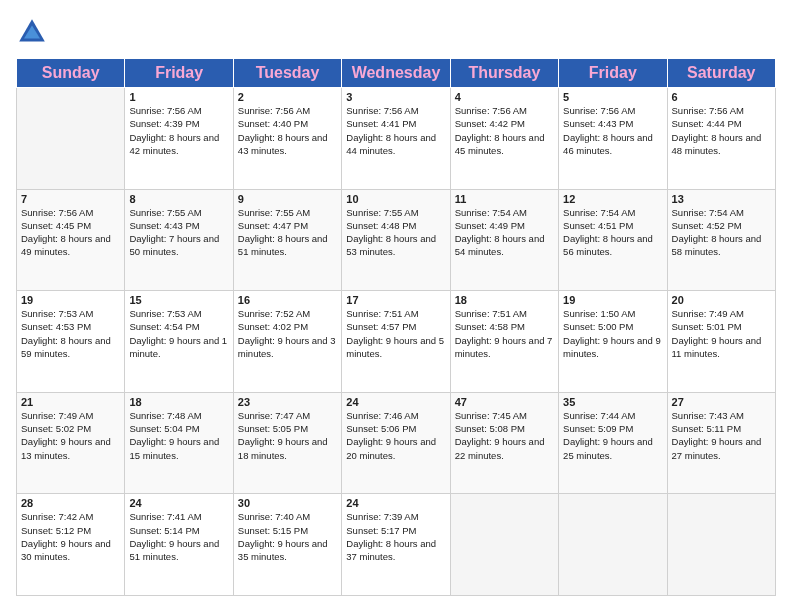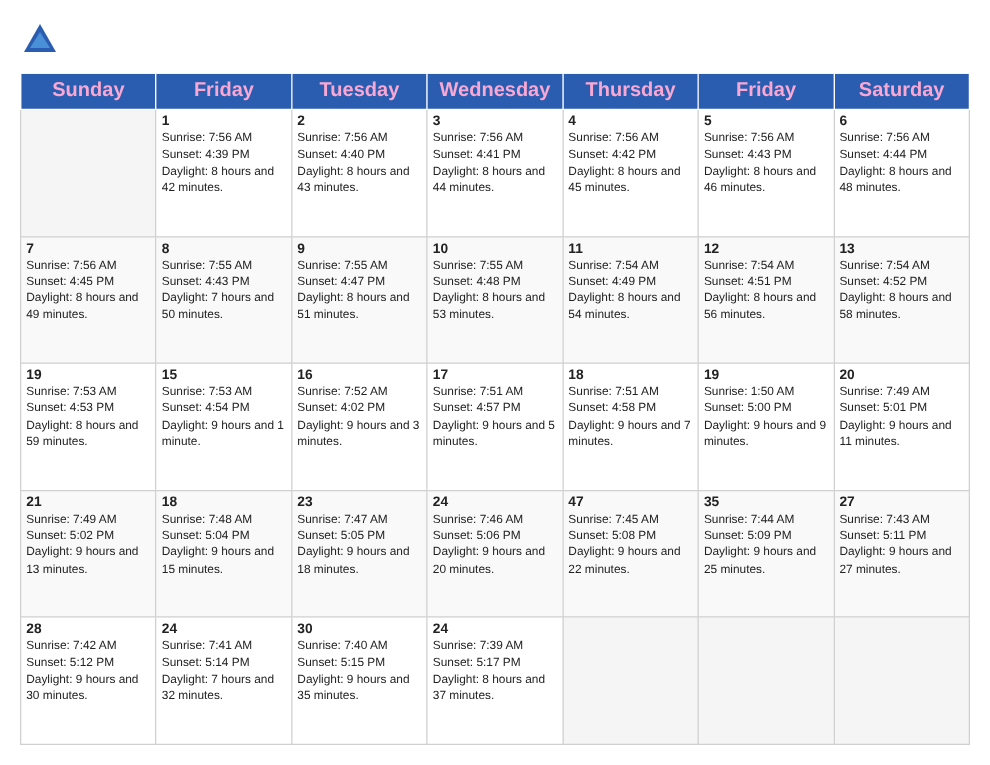--- a/index.html
+++ b/index.html
@@ -362,21 +362,21 @@
           <span>Sunrise: 7:42 AM</span><br>
           <span>Sunset: 5:12 PM</span><br>
           <span>Daylight: 9 hours and 30 minutes.</span>
         </div>
       </td>
           <td>
         <span class="day-number">24</span>
         <div class="day-info">
           <span>Sunrise: 7:41 AM</span><br>
           <span>Sunset: 5:14 PM</span><br>
-          <span>Daylight: 7 hours and 32 minutes.</span>
+          <span>Daylight: 9 hours and 51 minutes.</span>
         </div>
       </td>
           <td>
         <span class="day-number">30</span>
         <div class="day-info">
           <span>Sunrise: 7:40 AM</span><br>
           <span>Sunset: 5:15 PM</span><br>
           <span>Daylight: 9 hours and 35 minutes.</span>
         </div>
       </td>

